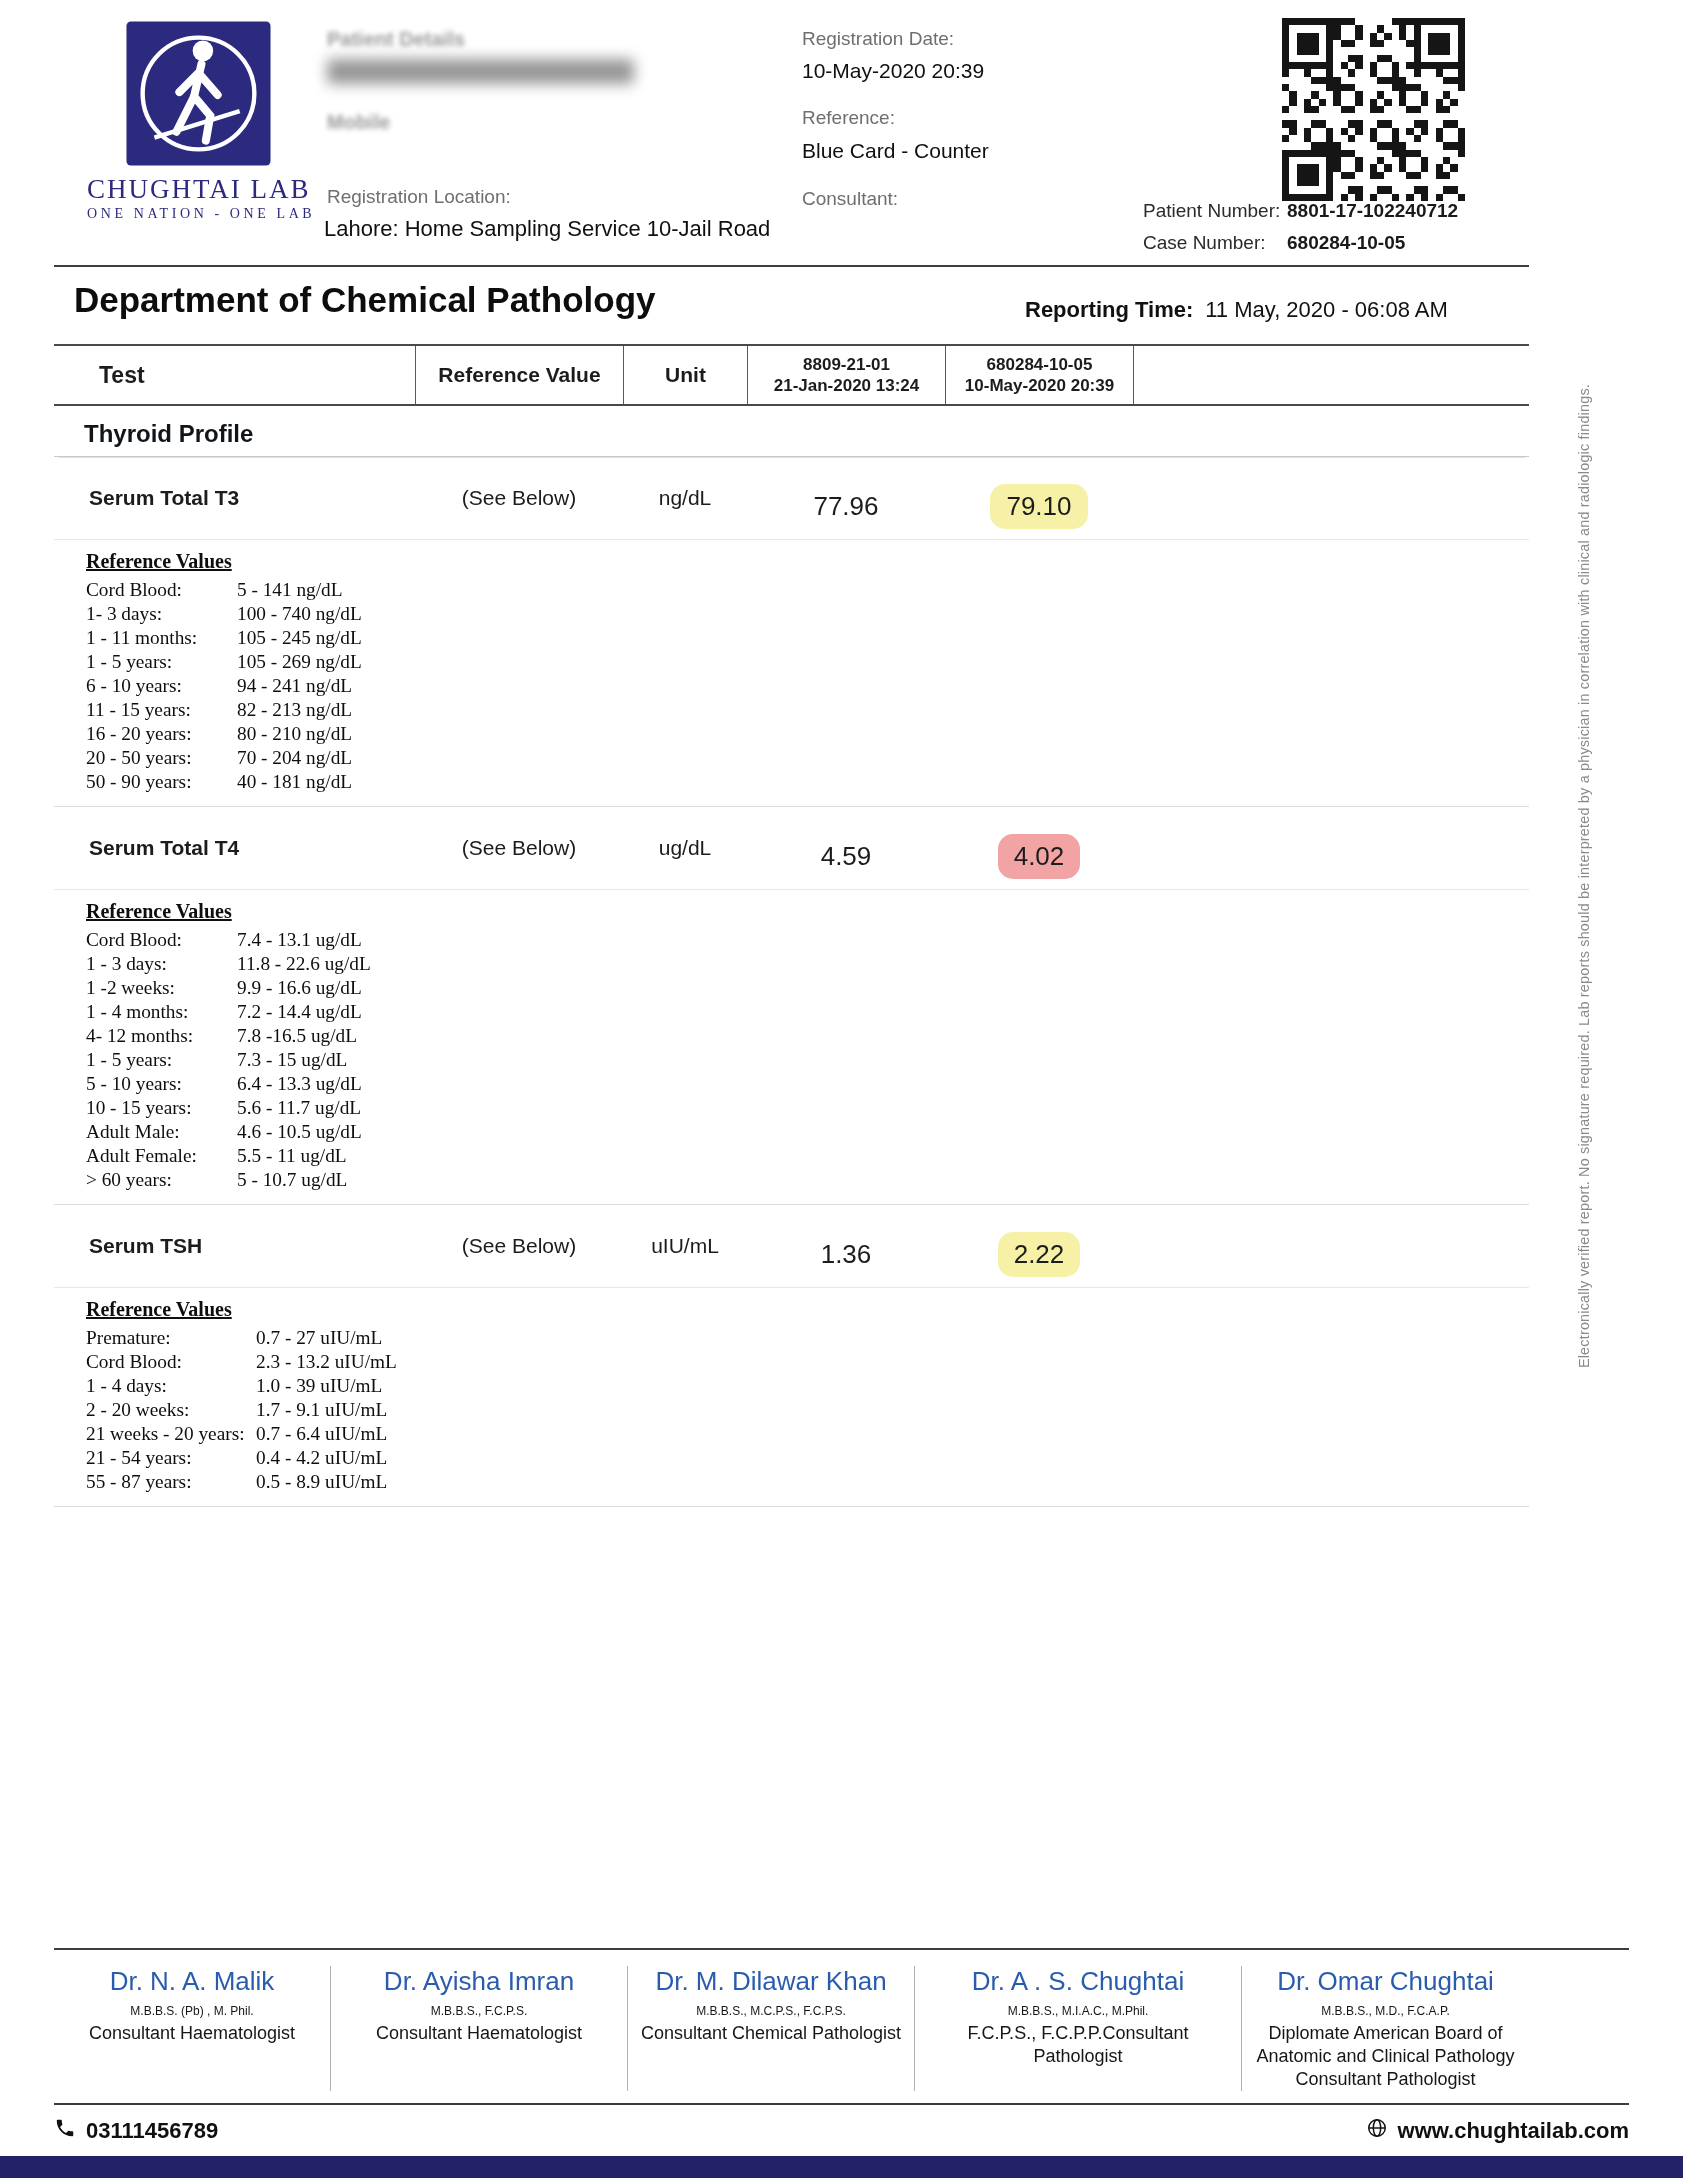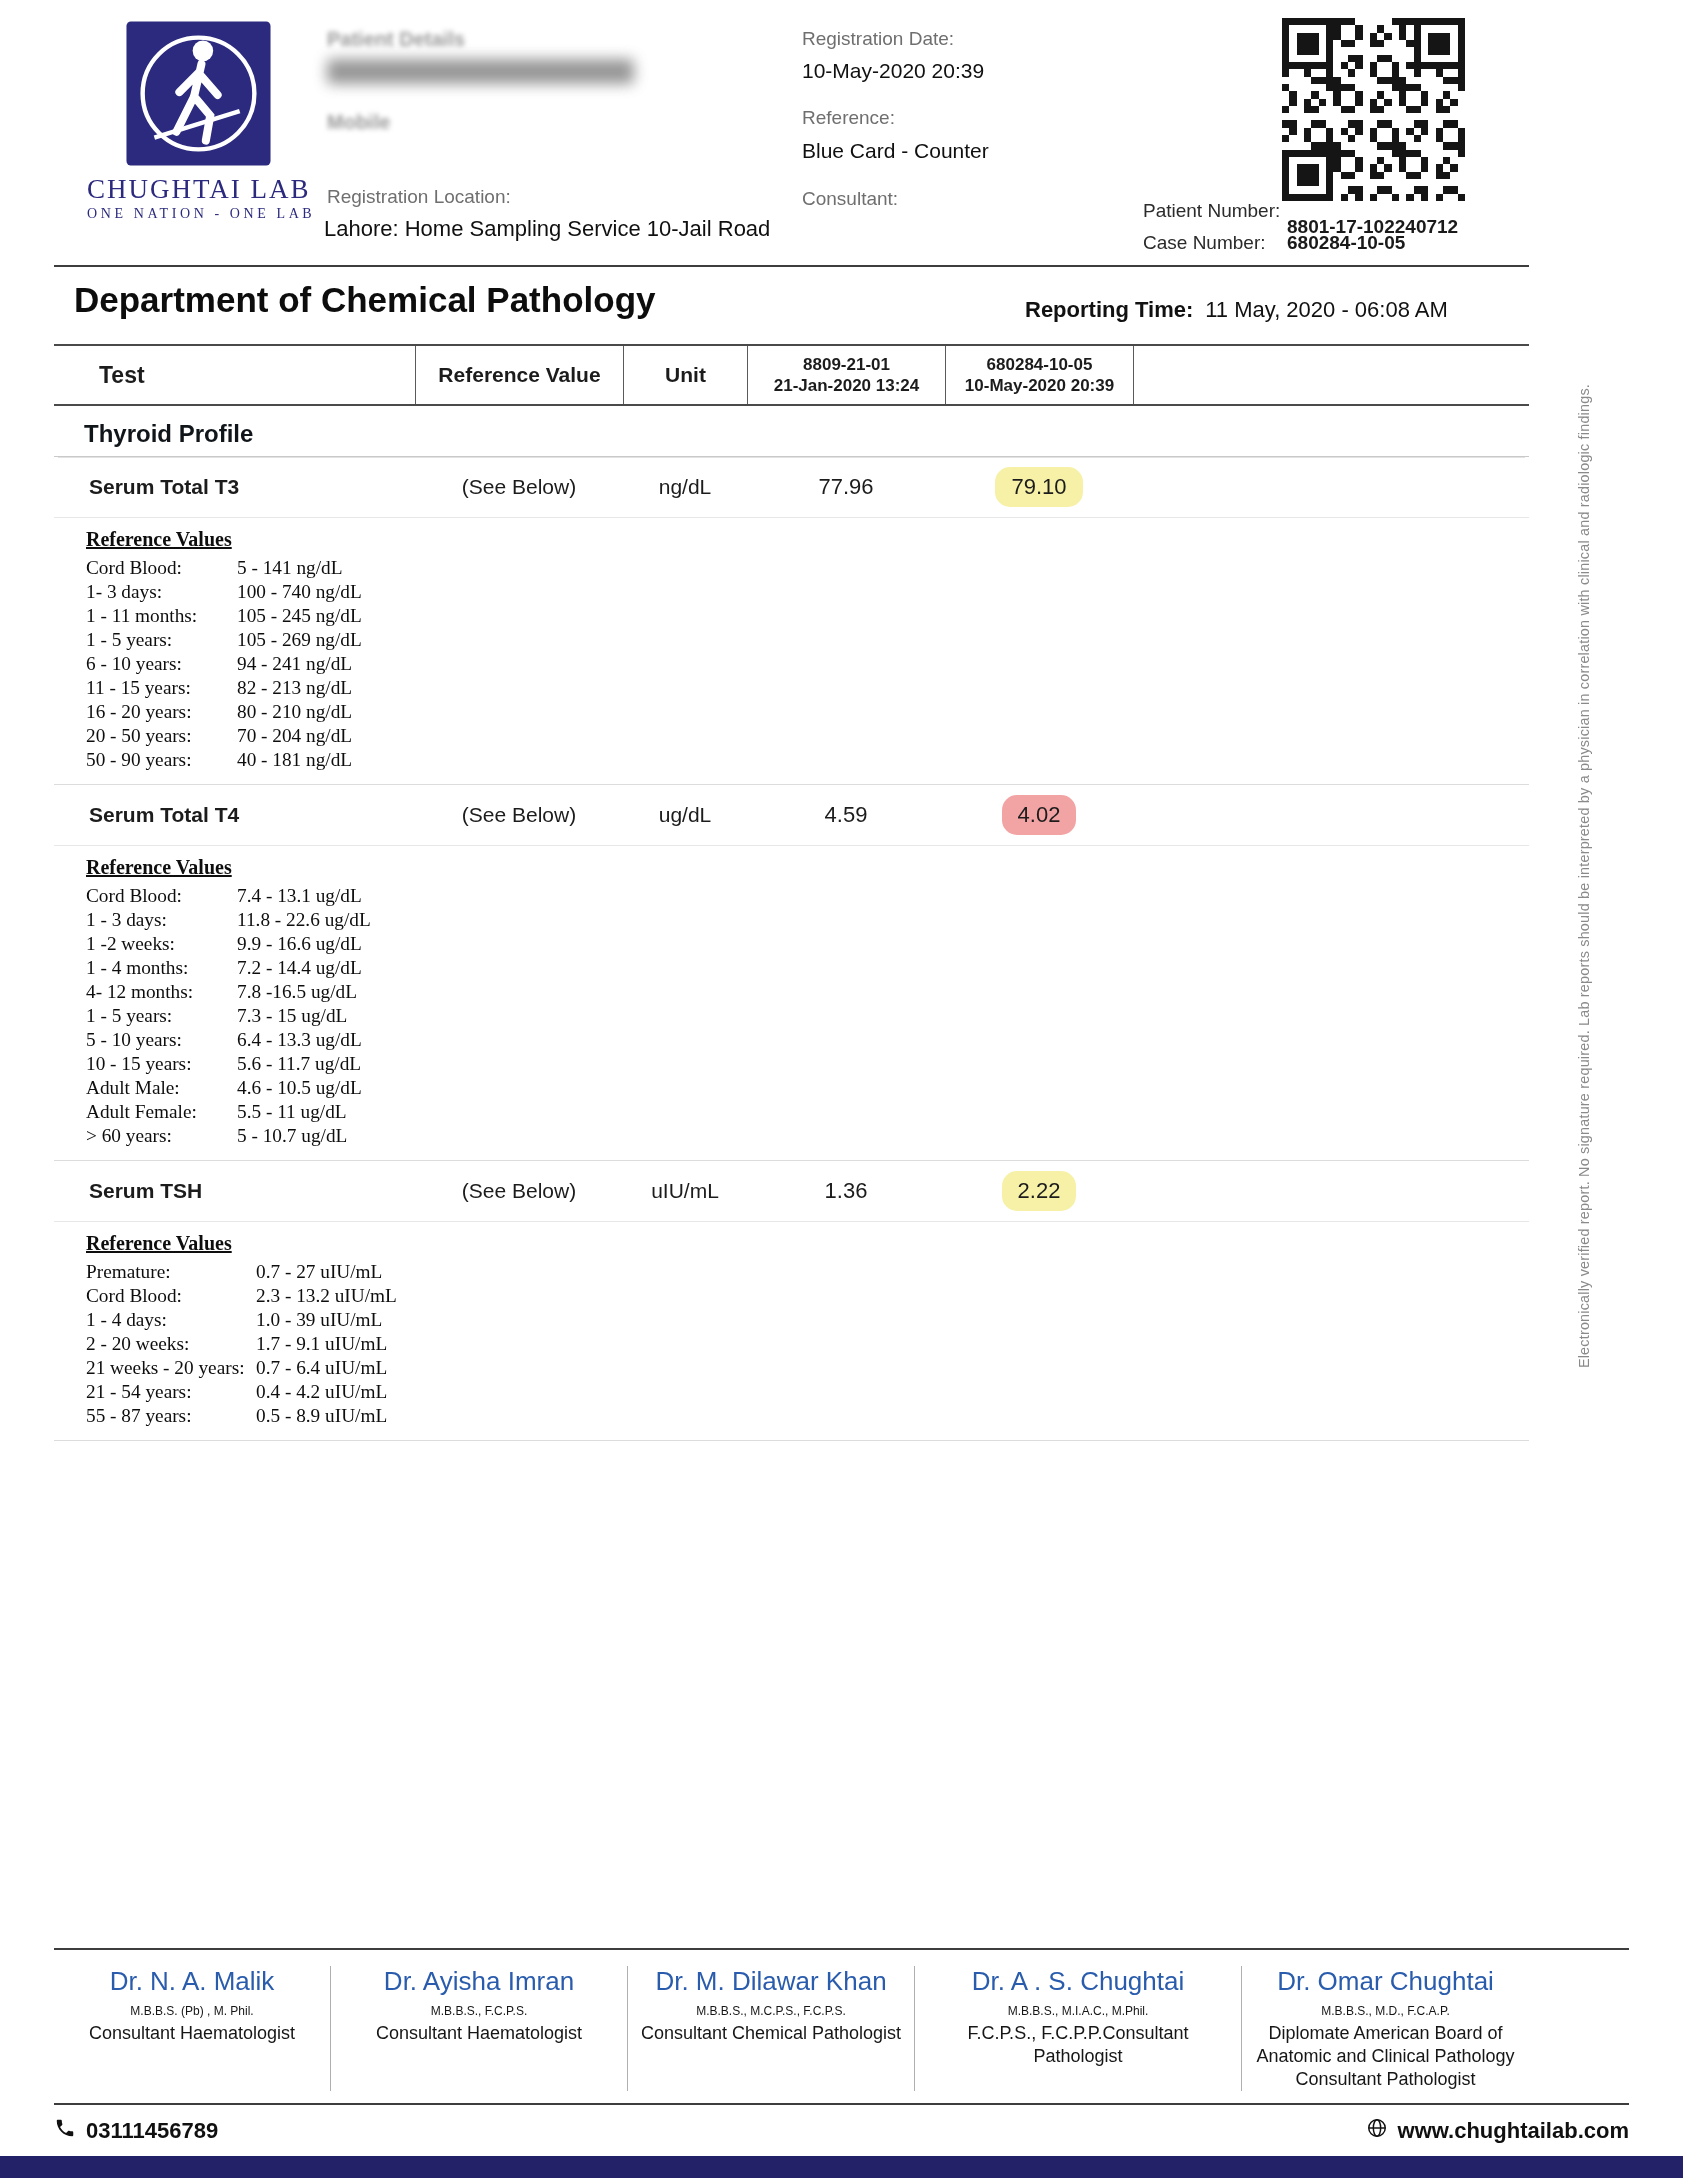--- a/index.html
+++ b/index.html
@@ -46,21 +46,21 @@
   .thead .c-test { padding-left:45px; font-size:23px; }
   .thead .c-ref, .thead .c-unit { font-size:21px; }
   .sample-hdr { font-size:17px; line-height:21px; }
 
   .section-row { padding:14px 0 8px 30px; font-size:24px; font-weight:700; color:#10151a;
                  border-bottom:1px solid #c9c9c9; box-shadow:0 5px 0 -4px #e2e2e2; }
 
   .test-row { display:flex; align-items:center; padding:10px 0; border-bottom:1px solid #e8e8e8; }
   .test-row .c-test { font-weight:700; font-size:21px; padding-left:35px; }
   .test-row .c-ref, .test-row .c-unit { font-size:21px; }
-  .test-row .c-prev, .test-row .c-curr { font-size:22px; }
+  .test-row .c-prev, .test-row .c-curr { font-size:26px;margin-top:17px; }
   .hl { display:inline-block; padding:7px 16px; border-radius:15px; }
   .hl-yellow { background:#f6f1a7; }
   .hl-pink   { background:#f2a3a3; }
 
   .rv-block { padding:10px 0 12px 32px; border-bottom:1px solid #dcdcdc;
               font-family:"Liberation Serif", serif; color:#0e0e0e; }
   .rv-heading { font-size:20px; font-weight:700; text-decoration:underline; margin-bottom:5px; }
   .rv-row { font-size:19.3px; line-height:24px; }
   .rv-label { display:inline-block; min-width:151px; }
   .rv-wide .rv-label { min-width:170px; }
@@ -395,21 +395,21 @@
           <rect x="80" y="192" width="8" height="8"></rect>
           <rect x="96" y="192" width="8" height="8"></rect>
           <rect x="120" y="192" width="8" height="8"></rect>
           <rect x="136" y="192" width="8" height="8"></rect>
           <rect x="152" y="192" width="8" height="8"></rect>
           <rect x="168" y="192" width="8" height="8"></rect>
           <rect x="192" y="192" width="8" height="8"></rect>
         </svg></div>
 
     <div class="abs num-label" style="left:1143px; top:200px;">Patient Number:</div>
-    <div class="abs num-value" style="left:1287px; top:200px;margin-top:16px;">8801-17-102240712</div>
+    <div class="abs num-value" style="left:1287px; top:200px;">8801-17-102240712</div>
     <div class="abs num-label" style="left:1143px; top:232px;">Case Number:</div>
     <div class="abs num-value" style="left:1287px; top:232px;">680284-10-05</div>
 
     <div class="abs header-divider"></div>
   </div>
 
   <div class="abs dept-title">Department of Chemical Pathology</div>
   <div class="abs reporting">
     <span class="lab">Reporting Time:</span><span>11 May, 2020 - 06:08 AM</span>
   </div>

